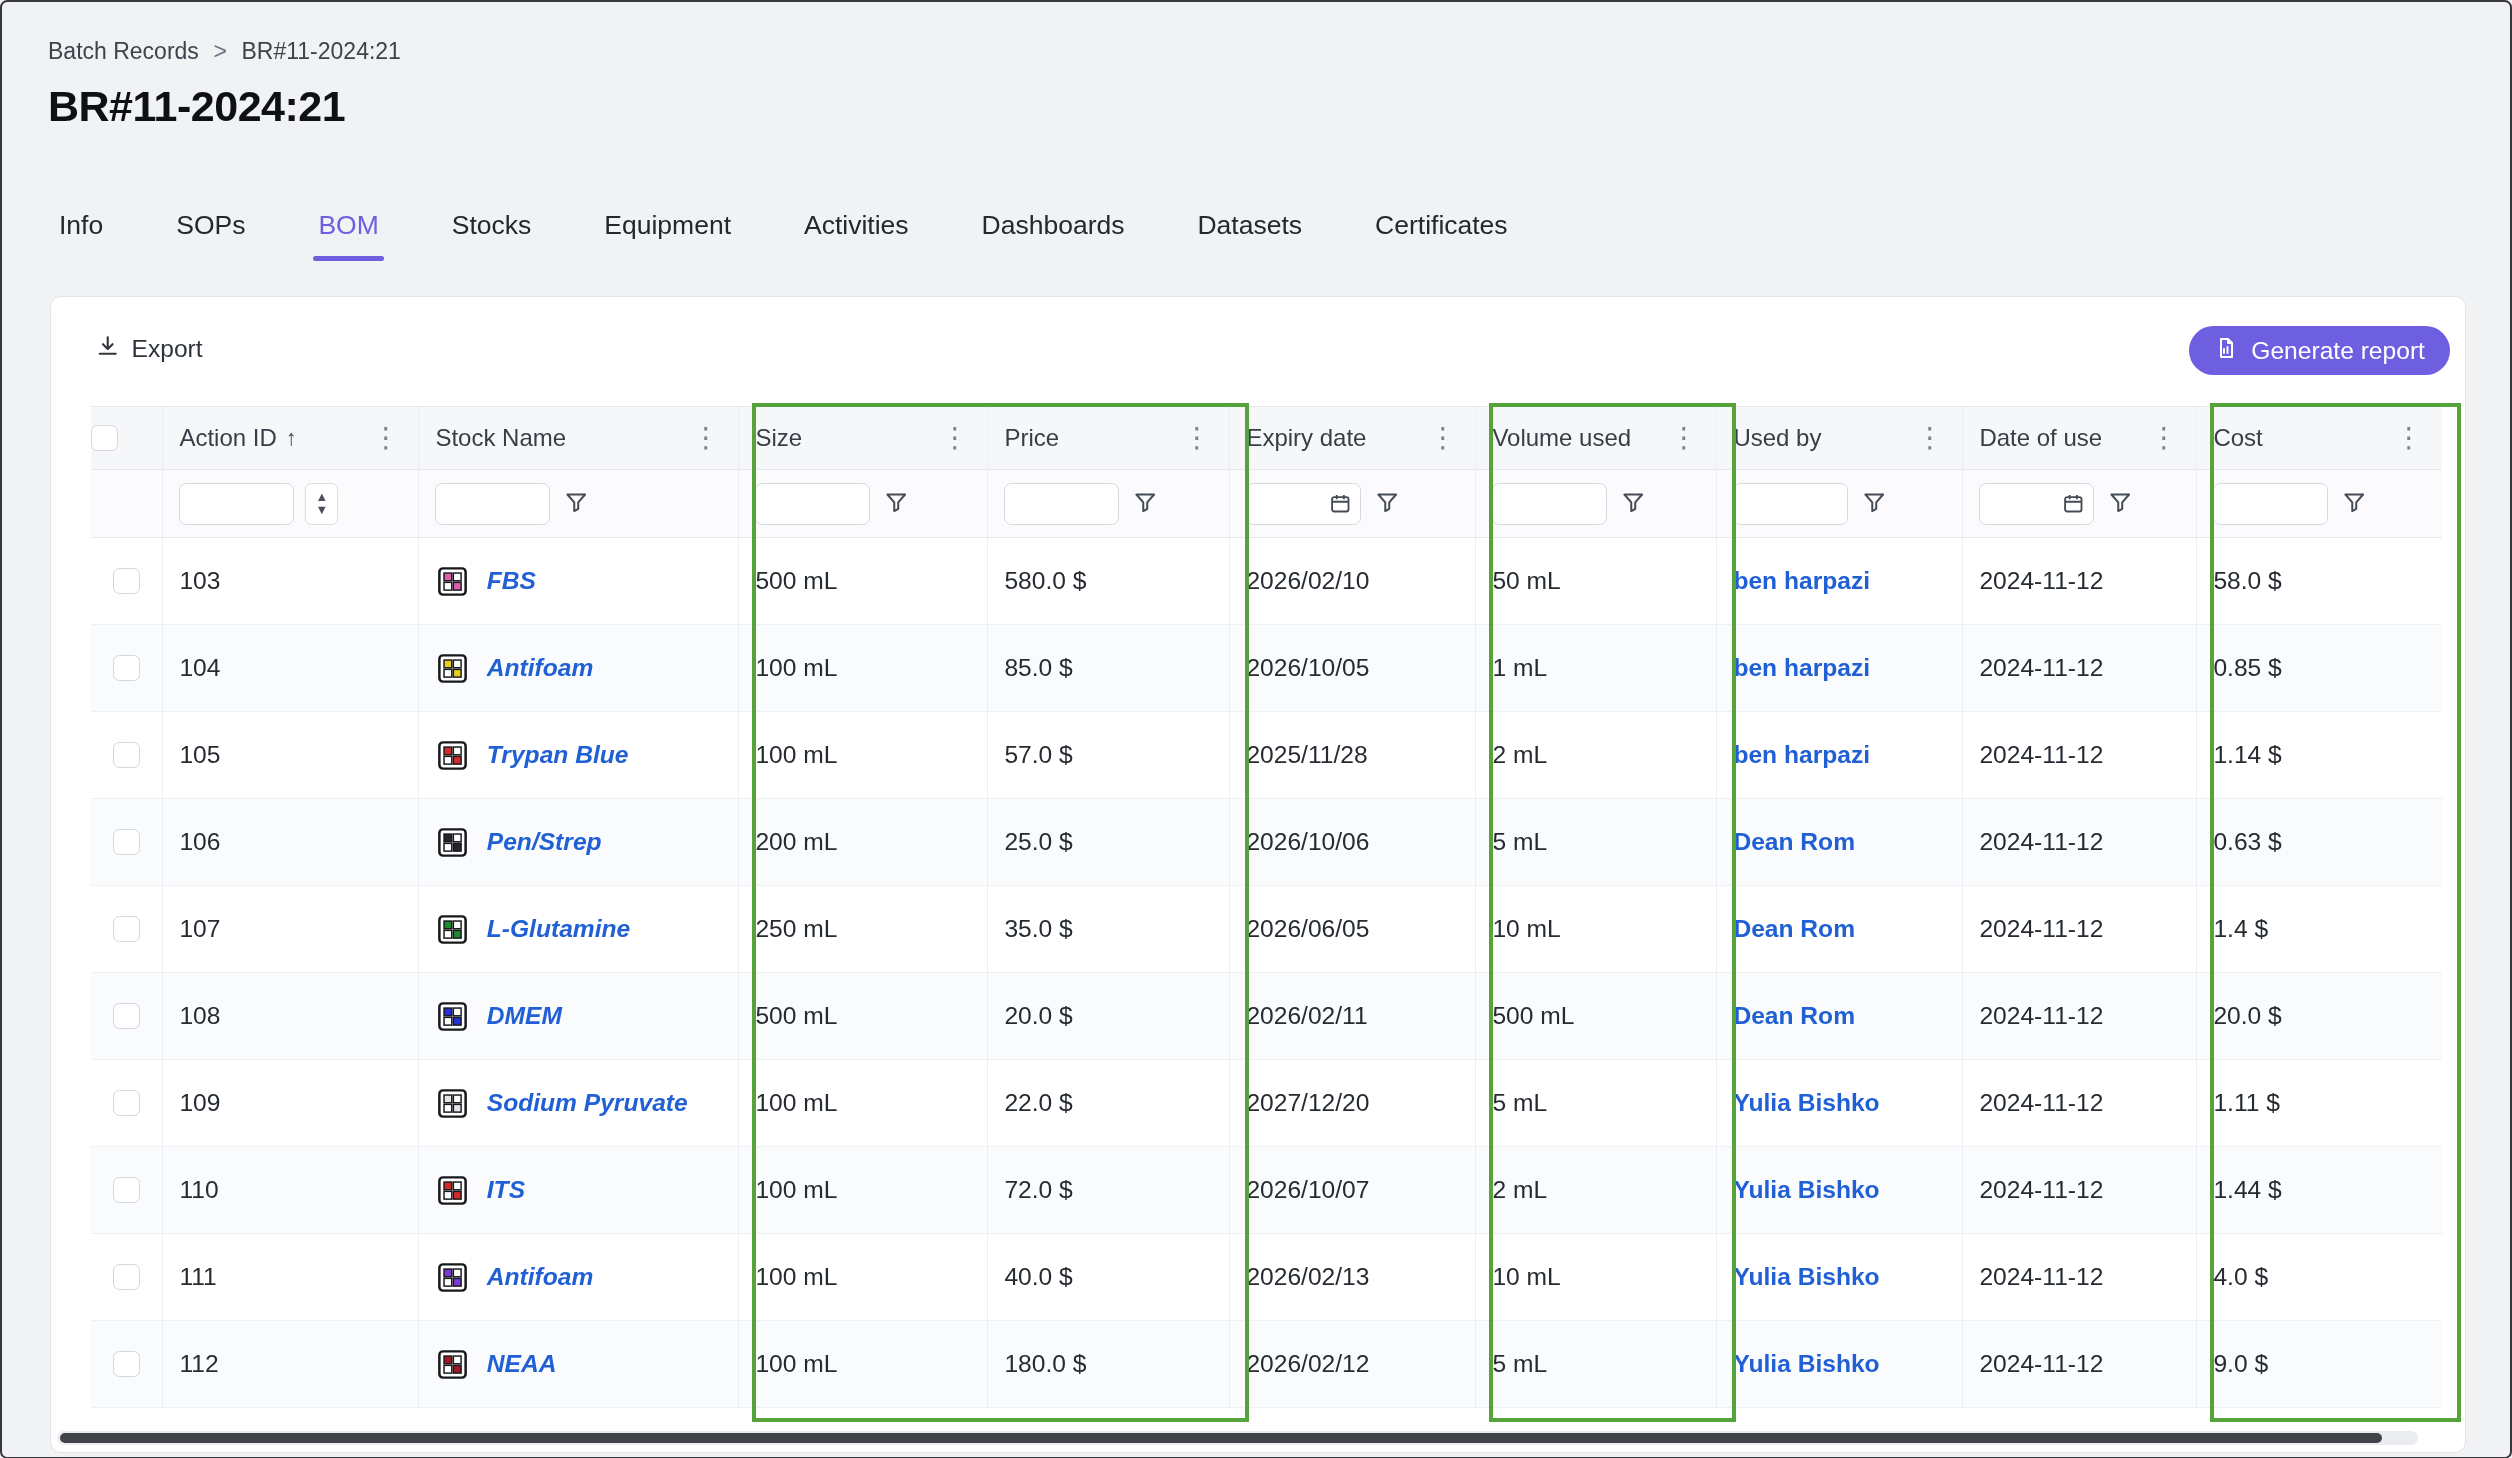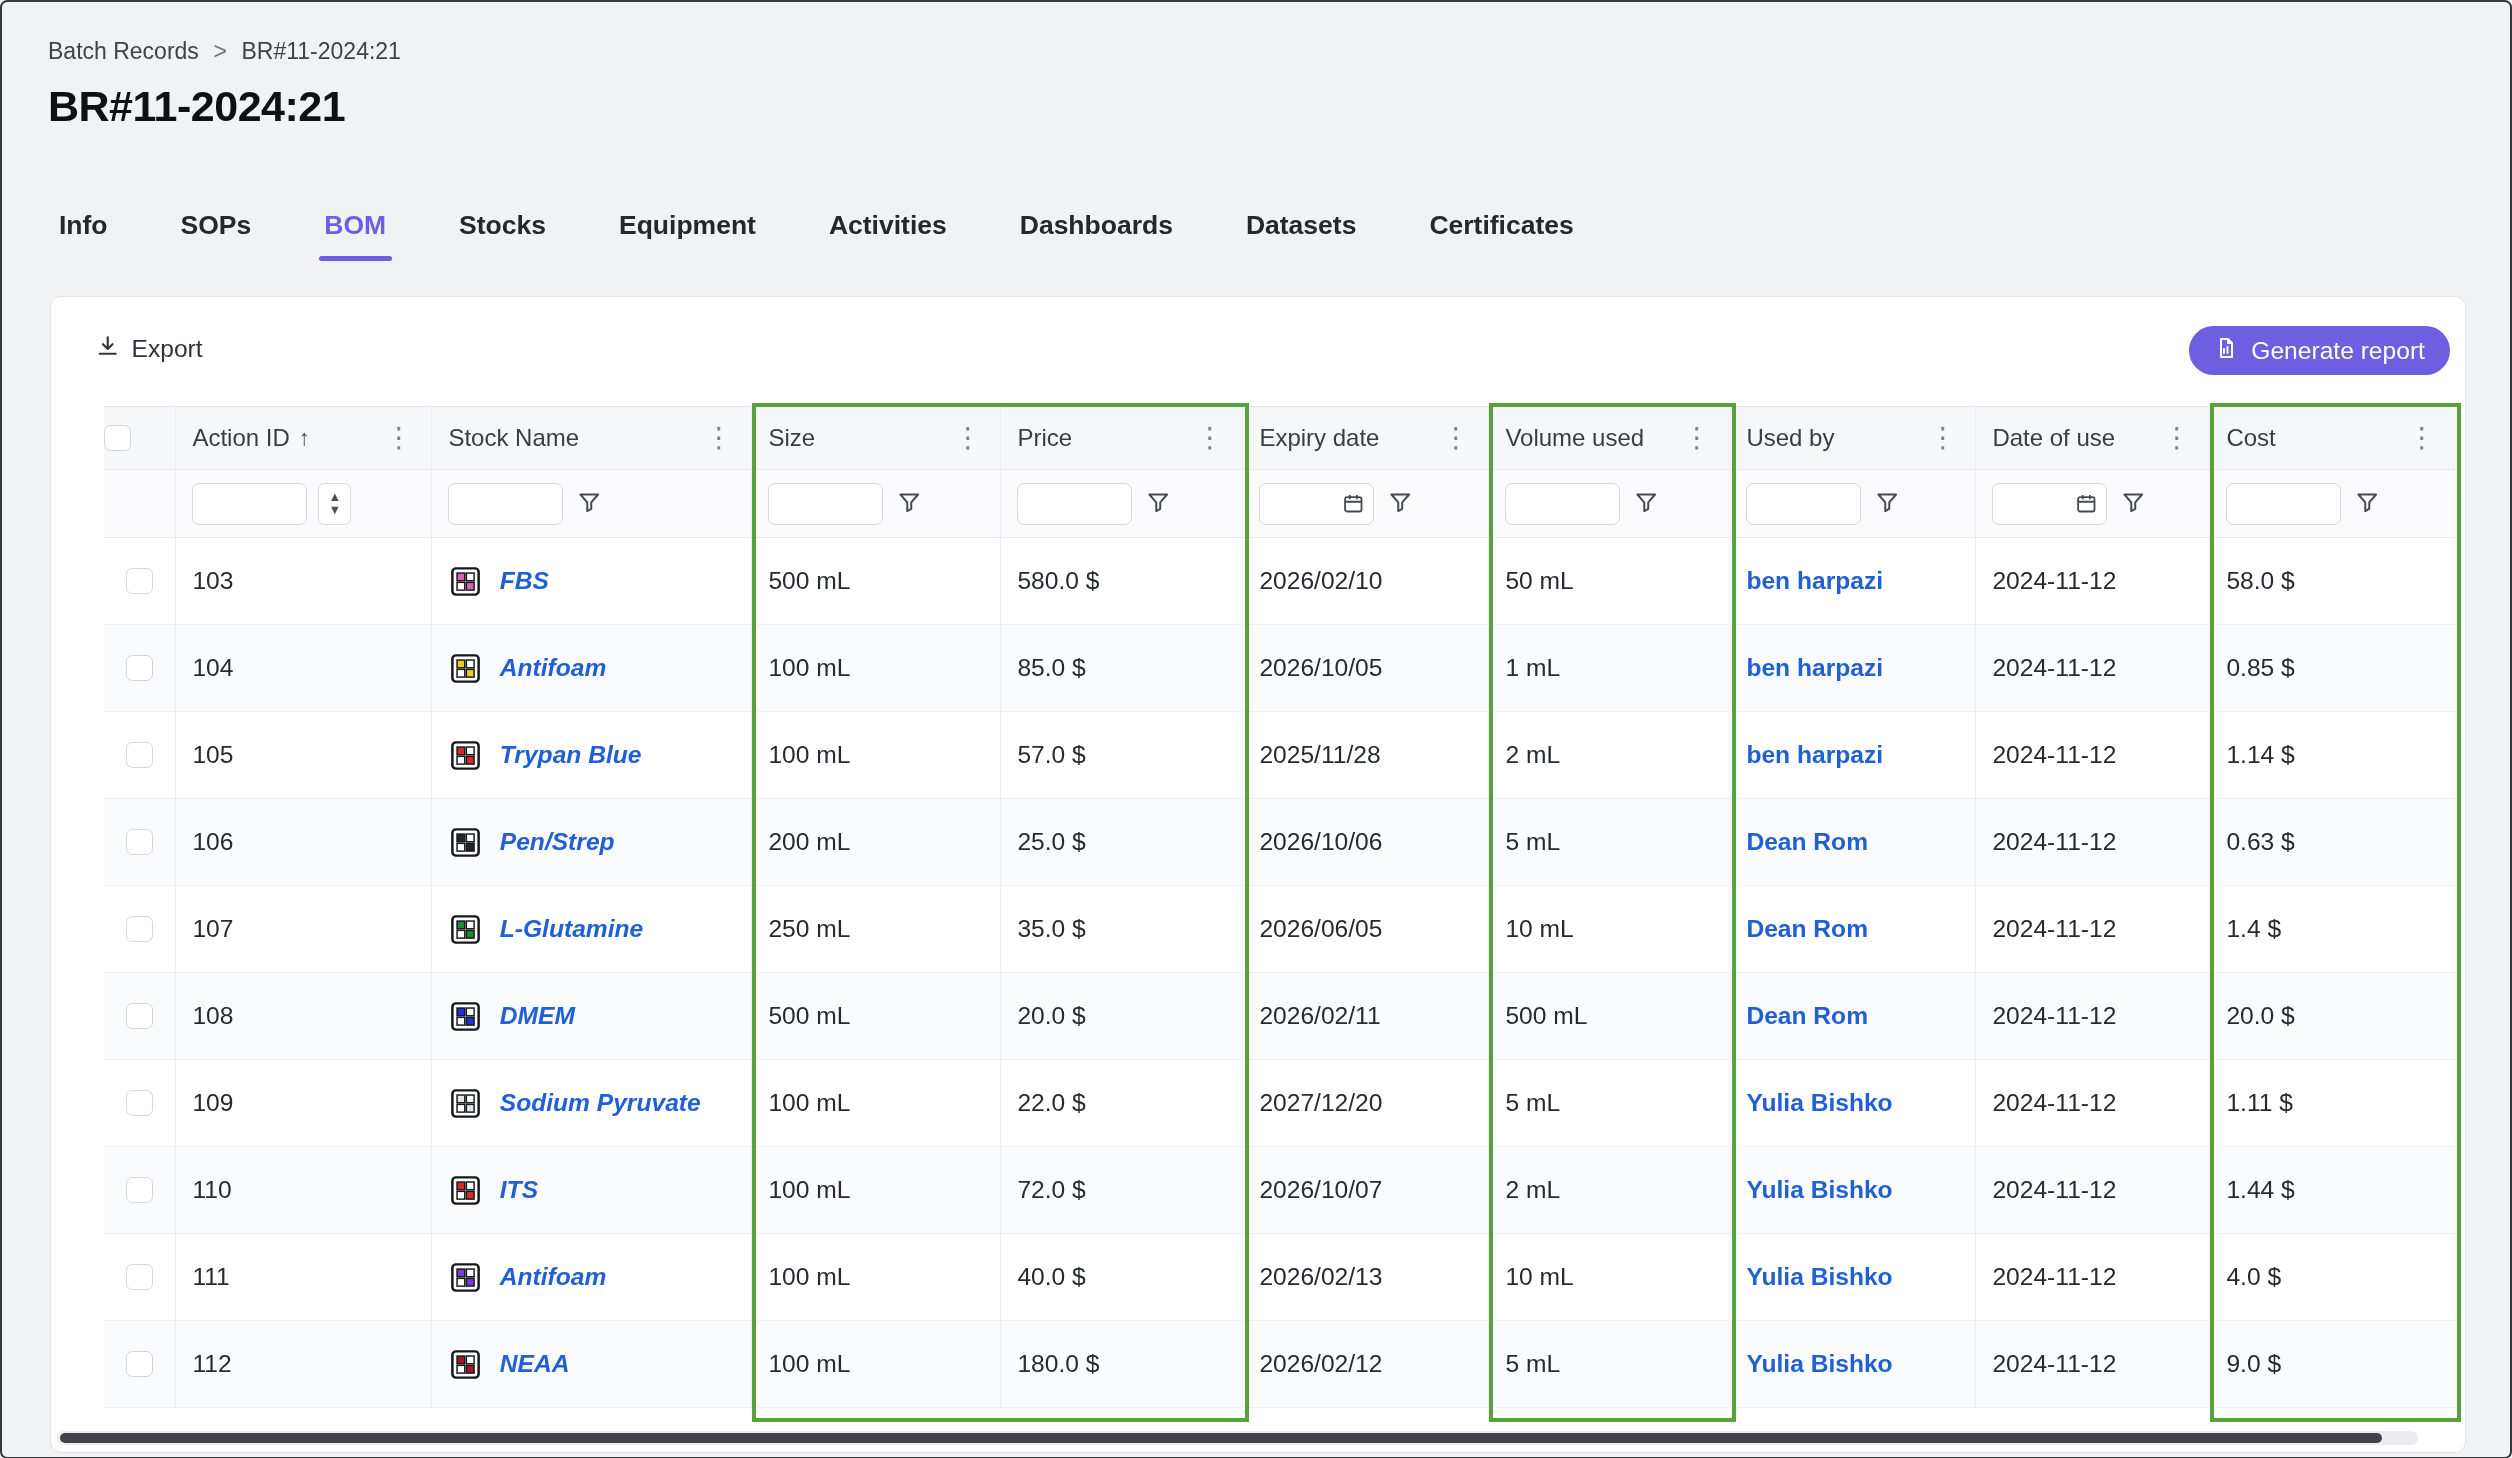--- a/index.html
+++ b/index.html
@@ -22,21 +22,21 @@
   }
   .breadcrumb .sep { color: #6b7280; }
   .page-title {
     position: absolute; left: 46px; top: 80px;
     font-size: 43px; font-weight: 700; color: #0e1013; letter-spacing: -0.5px;
   }
   .tab-bar {
     position: absolute; left: 57px; top: 208px;
     display: flex; gap: 73px; font-size: 26.5px;
   }
-  .tab { position: relative; padding-bottom: 20px; cursor: pointer; color: #23272e; font-weight: bold; }
+  .tab { position: relative; padding-bottom: 20px; cursor: pointer; color: #23272e; }
   .tab.active { color: var(--accent); }
   .tab.active::after {
     content: ""; position: absolute; left: -5.5px; right: -5.5px; bottom: 0;
     height: 5.5px; border-radius: 3.6px; background: var(--accent);
   }
 
   
   .card {
     position: absolute; left: 48px; top: 294px;
     width: 2416px; height: 1157px;
@@ -50,21 +50,21 @@
   }
   .gen-btn {
     position: absolute; right: 14.6px; top: 29px; height: 49px;
     display: flex; align-items: center; gap: 12.8px; padding: 0 25.5px;
     background: var(--accent); color: #fff; border: none; border-radius: 24.6px;
     font-family: inherit; font-size: 24.6px; cursor: pointer;
   }
 
   
   .table {
-    position: absolute; left: 53px; top: 109px; width: 2351px;
+    position: absolute; left: 40px; top: 109px; width: 2351px;
   }
   .trow {
     display: grid;
     grid-template-columns: 72px 256px 320px 249px 242px 246px 241px 246px 234px 244px;
   }
   .thead { background: #f6f7f9; border-top: 0.9px solid #e6e8ec; border-bottom: 0.9px solid #e6e8ec; height: 64px; }
   .tfilter { background: #fbfbfd; height: 68px; border-bottom: 0.9px solid #e6e8ec; }
   .tr { height: 87px; background: #fff; border-bottom: 0.9px solid #eef0f3; }
   .tr.alt { background: #fafbfc; }
 

